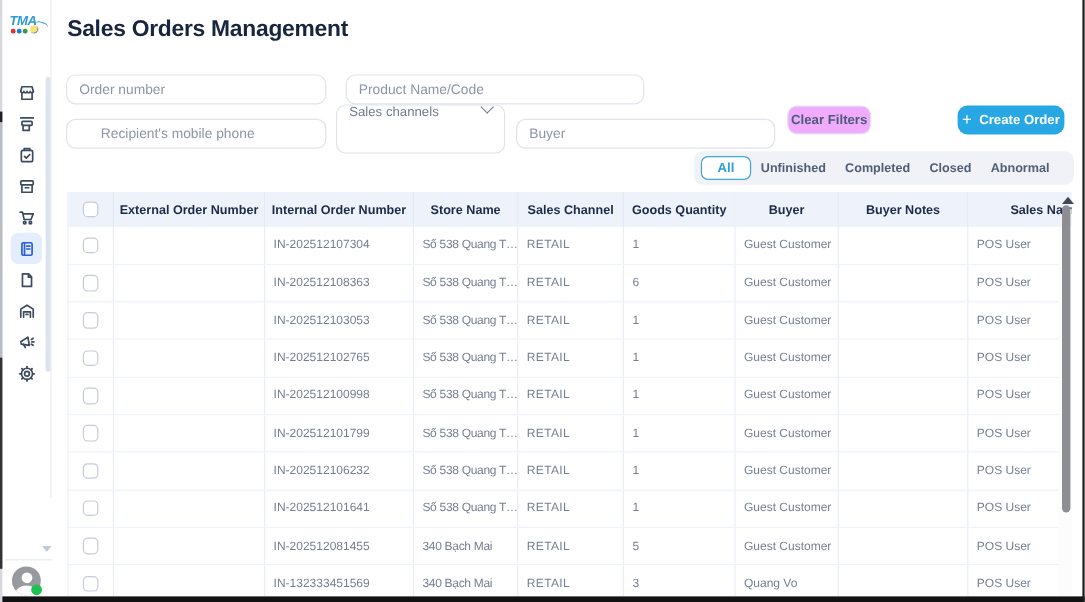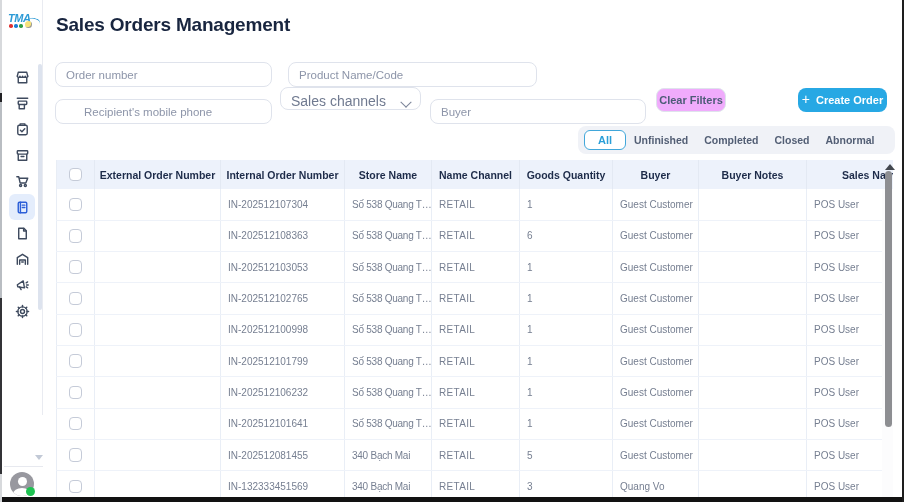--- a/index.html
+++ b/index.html
@@ -42,22 +42,22 @@
   .avatar .body { position:absolute; top:15.5px; left:3px; width:18px; height:12px; border-radius:50%; background:#fff; }
   .avatar-status { position:absolute; top:487px; left:25px; width:9px; height:9px; border-radius:50%; background:#1ec252; z-index:11; }
 
   
   .main { position:absolute; top:0; left:44px; width:849px; height:497px; background:#fff; }
   .page-title { position:absolute; top:14px; left:12px; font-size:19px; font-weight:700; color:#18253f; letter-spacing:-0.2px; }
 
   .tbx { position:absolute; height:25px; border:1px solid #dfe3ec; border-radius:8px; background:#fff;
      font-family:"Liberation Sans", sans-serif; font-size:11.5px; color:#5a6478; padding:0 10px; outline:none;margin-top:12px; }
   .tbx::placeholder { color:#8d95a9; opacity:1; }
-  .filter-select { position:absolute; height:23px; border:1px solid #dfe3ec; border-radius:8px; background:#fff;
-     display:flex; align-items:flex-end; justify-content:space-between; padding:0 10px; font-size:14px; color:#707a90; }
+  .filter-select { position:absolute; height:41px; border:1px solid #dfe3ec; border-radius:8px; background:#fff;
+     display:flex; align-items:flex-start; justify-content:space-between; padding:0 10px; font-size:11px; color:#707a90; }
   .chev { width:8px; height:8px; border-right:1.4px solid #7b8499; border-bottom:1.4px solid #7b8499;
      transform:rotate(45deg) translate(-2px,-2px); }
 
   .btn-clear { position:absolute; height:24px; border:1px solid #dfe3ec; border-radius:8px; background:#f0abfc;
      font-size:11px; font-weight:600; color:#4d5b77; display:flex; align-items:center; justify-content:center; cursor:pointer; }
   .btn-create { position:absolute; height:24px; border:none; border-radius:8px; background:#27a8e4; color:#fff;
      font-size:11px; font-weight:700; display:flex; align-items:center; justify-content:center; gap:6px; cursor:pointer; }
   .btn-create .plus { font-size:14px; font-weight:400; line-height:1; margin-top:-1px; }
 
   
@@ -248,21 +248,21 @@
             <col style="width:130px">
         </colgroup>
         <thead>
             <tr id="thead-row">
               <th>
                 <span class="cbx"></span>
               </th>
               <th>External Order Number</th>
               <th>Internal Order Number</th>
               <th>Store Name</th>
-              <th>Name Channel</th>
+              <th>Sales Channel</th>
               <th>Goods Quantity</th>
               <th>Buyer</th>
               <th>Buyer Notes</th>
               <th>Sales Name</th>
             </tr>
           </thead>
         <tbody id="tbody">
             <tr>
               <td>
                 <span class="cbx"></span>

